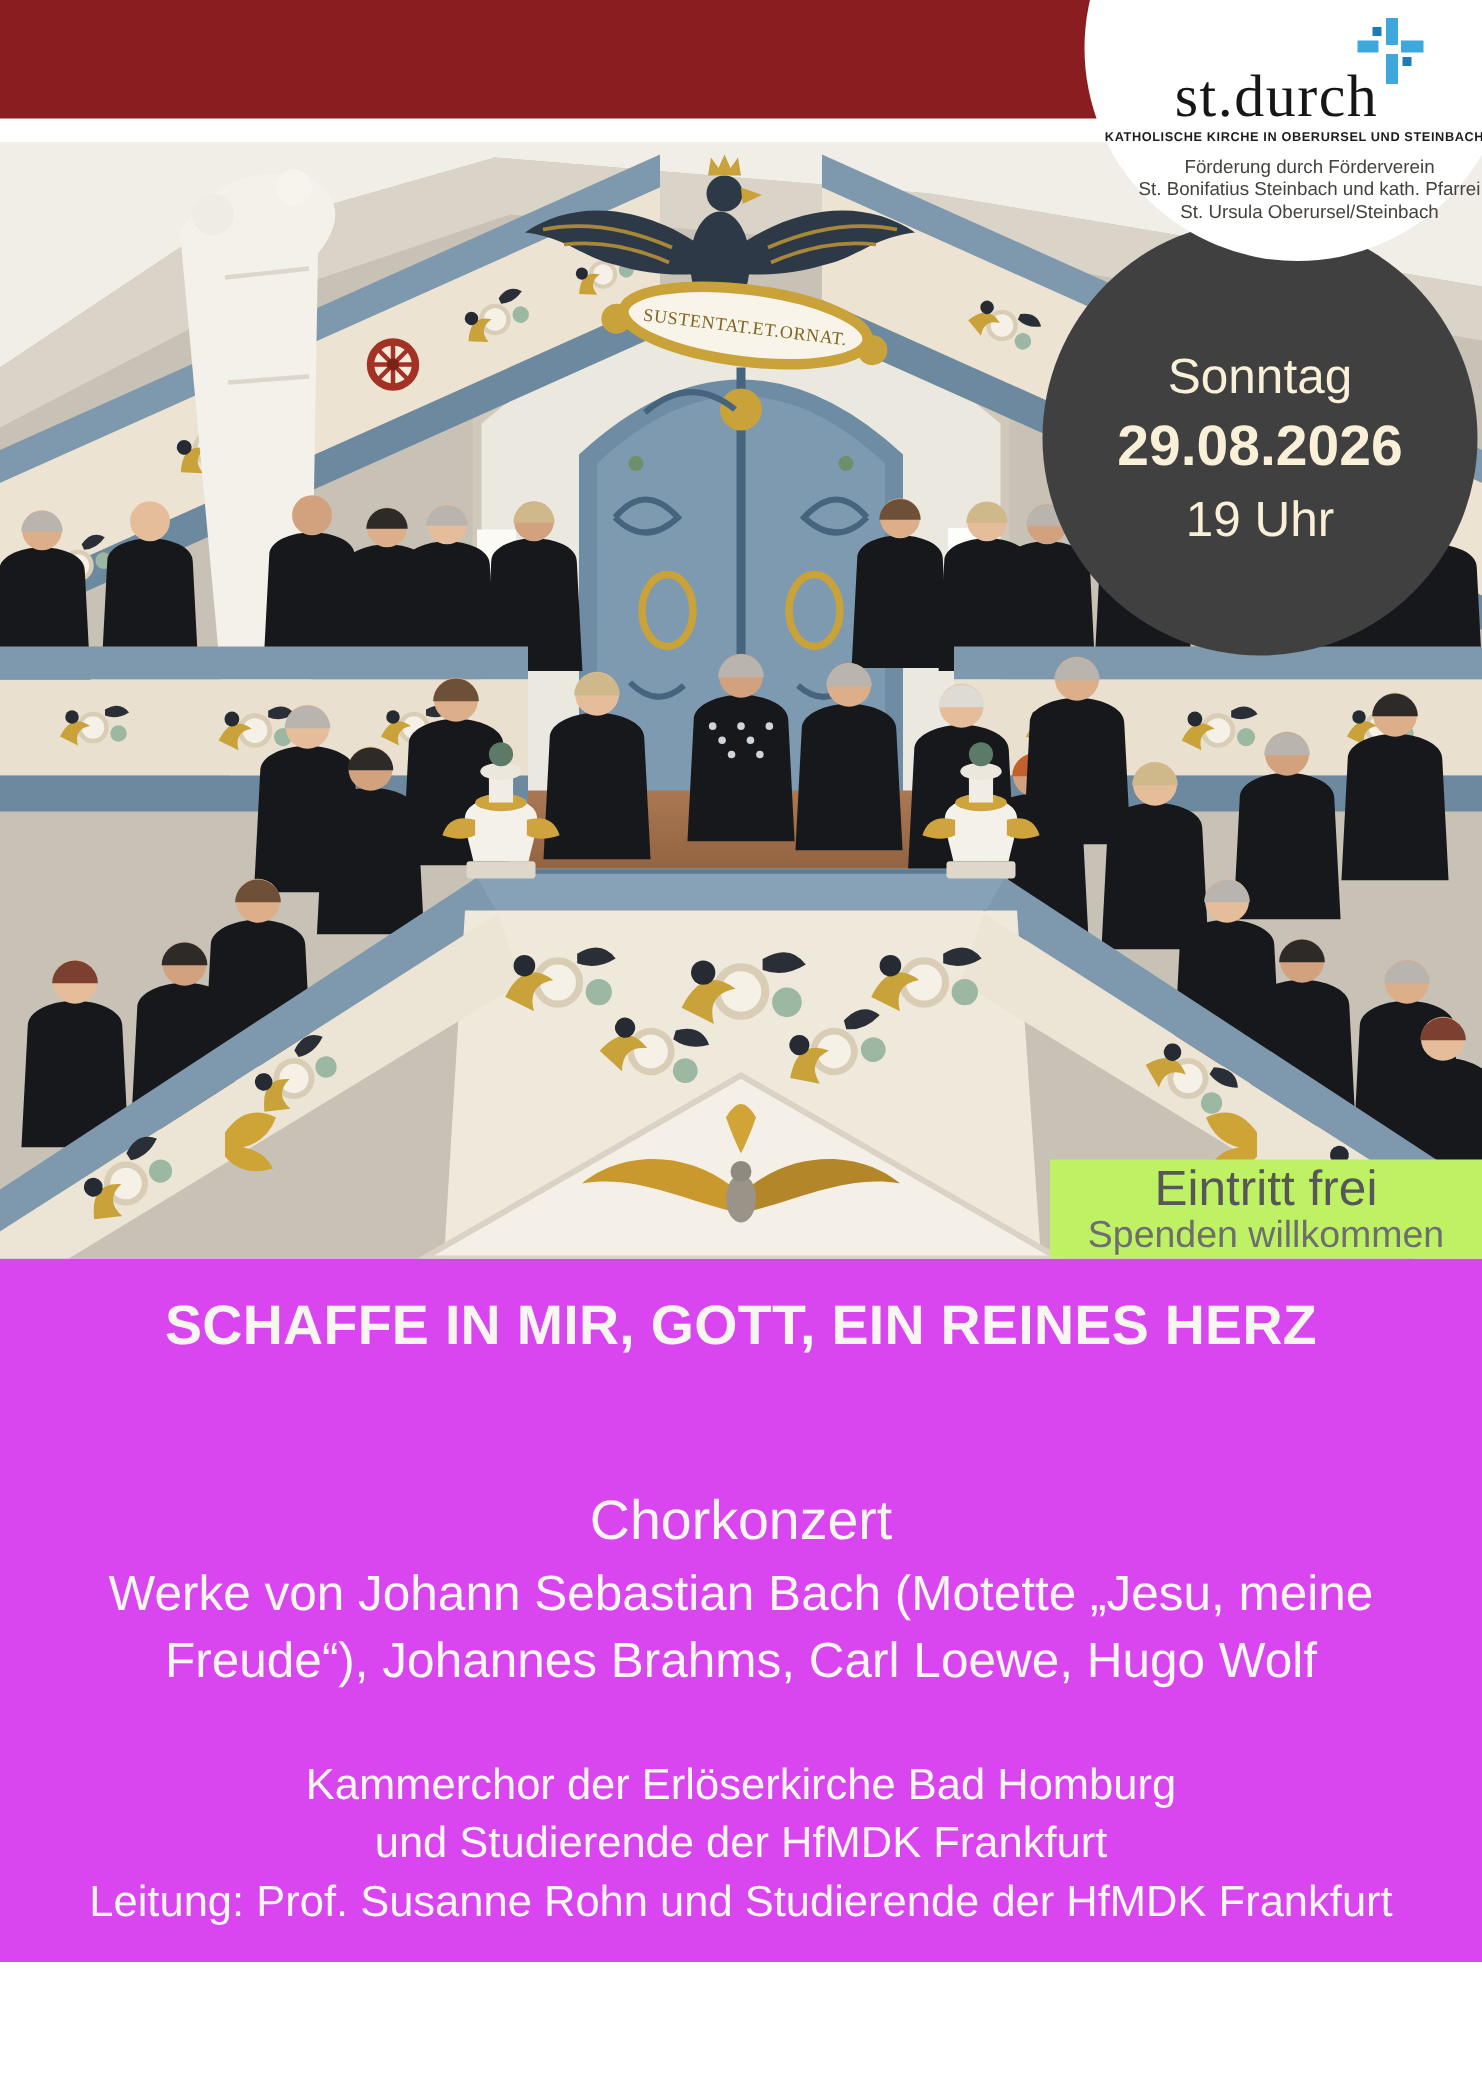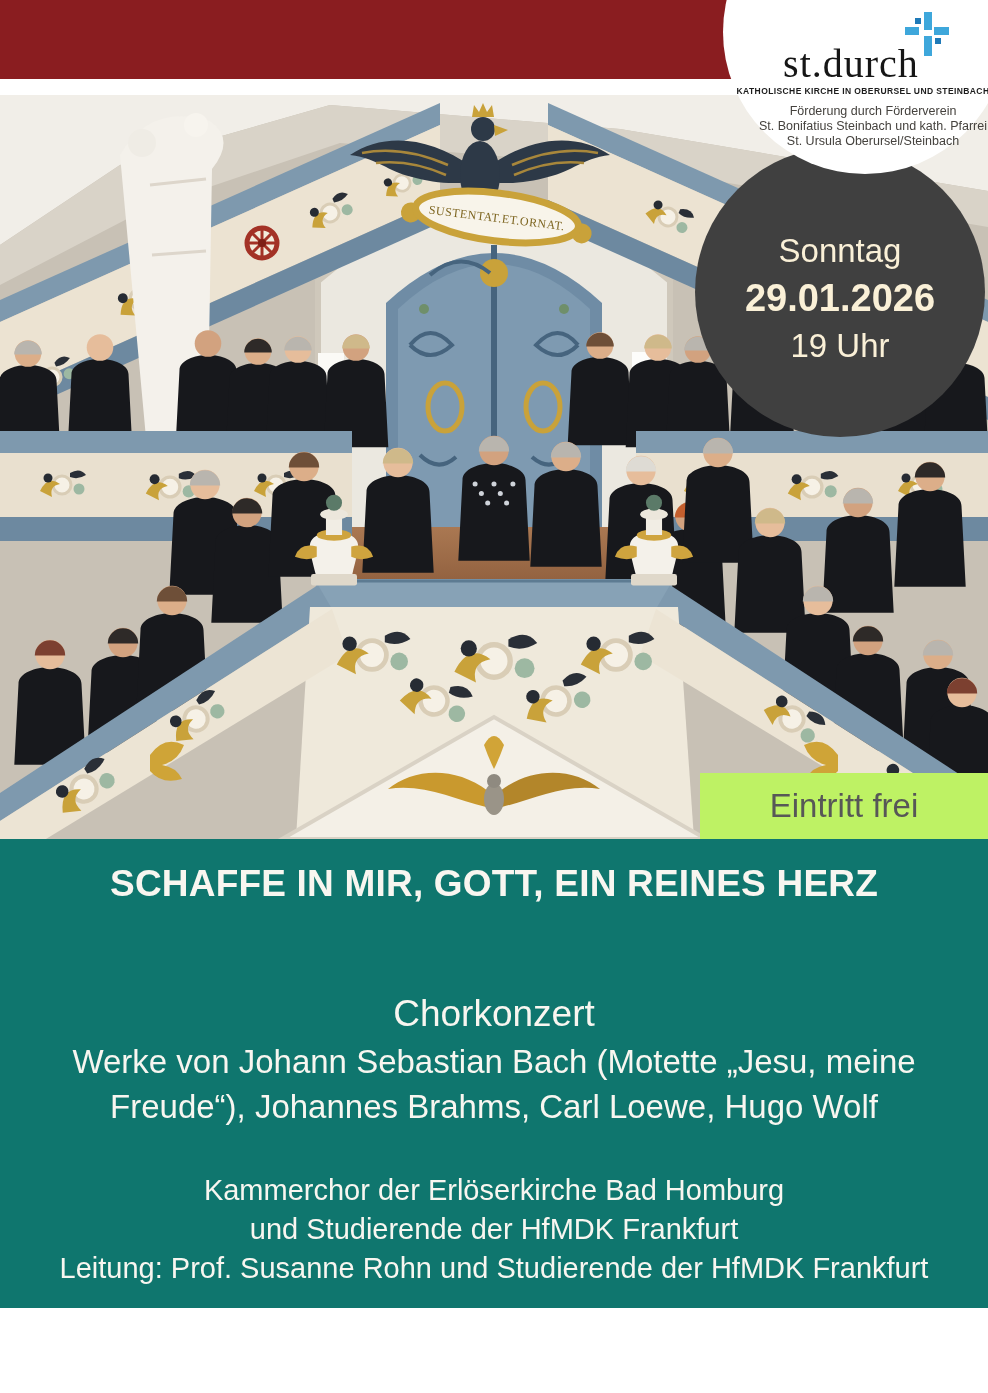--- a/index.html
+++ b/index.html
@@ -28,21 +28,21 @@
   .cross-icon i{position:absolute;display:block;}
   .cb-l{background:#3ea7db;} .cb-d{background:#1f7ab8;}
   
   .date-circle{position:absolute;left:695px;top:147px;width:290px;height:290px;border-radius:50%;
                background:#404040;z-index:20;display:flex;flex-direction:column;align-items:center;
                justify-content:center;padding-top:14px;box-sizing:border-box;}
   .date-circle .day{font-size:33px;color:#faf0d7;line-height:44px;}
   .date-circle .date{font-size:38px;font-weight:bold;color:#faf0d7;line-height:50px;}
   .date-circle .time{font-size:33px;color:#faf0d7;line-height:46px;}
   
-  .red-section{position:absolute;left:0;top:839px;width:988px;height:469px;background:#0f766e;z-index:5;}
+  .red-section{position:absolute;left:0;top:839px;width:988px;height:469px;background:#d946ef;z-index:5;}
   .red-section .line{position:absolute;left:0;width:988px;text-align:center;color:#f8f6f0;}
   .c-title{top:24px;font-size:37px;font-weight:bold;letter-spacing:0.2px;}
   .c-sub{top:110px;font-size:37px;font-weight:400;margin-top:44px;}
   .c-works{top:200px;font-size:33px;line-height:45px;font-weight:400;}
   .c-perf{top:332px;font-size:29px;line-height:39px;font-weight:400;}
   
   .footer-bar{position:absolute;left:0;top:1308px;width:988px;height:85px;
               background:linear-gradient(#ffffff,#e9e9e9);border-top:4px solid #70141a;
               border-bottom:2px solid #cccccc;box-sizing:border-box;z-index:5;
               display:flex;align-items:center;justify-content:center;}
@@ -367,26 +367,27 @@
           <path d="M6,-10 C40,-36 82,-32 106,-12 C72,-18 40,-2 8,6 Z" fill="#b3862a"></path>
           <path d="M-10,-56 q10,-18 20,0 q-5,14 -10,24 q-5,-10 -10,-24 z" fill="#d1a437"></path>
           <ellipse cx="0" cy="-2" rx="10" ry="16" fill="#9a9488"></ellipse>
           <circle cx="0" cy="-20" r="7" fill="#8f8a80"></circle>
         </g>
       </g>
     </svg>
 
     <div class="admission">
       <div class="t1">Eintritt frei</div>
+      <div class="t2">Spenden willkommen</div>
     </div>
   </div>
 
   <div class="date-circle">
     <div class="day">Sonntag</div>
-    <div class="date">29.01.2026</div>
+    <div class="date">29.08.2026</div>
     <div class="time">19 Uhr</div>
   </div>
 
   <div class="logo-circle">
     <div class="cross-icon">
       <i class="cb-l" style="left:21px;top:2px;width:8px;height:18px;"></i>
       <i class="cb-l" style="left:21px;top:26px;width:8px;height:20px;"></i>
       <i class="cb-l" style="left:2px;top:17px;width:14px;height:8px;"></i>
       <i class="cb-l" style="left:31px;top:17px;width:15px;height:8px;"></i>
       <i class="cb-d" style="left:12px;top:8px;width:6px;height:6px;"></i>

